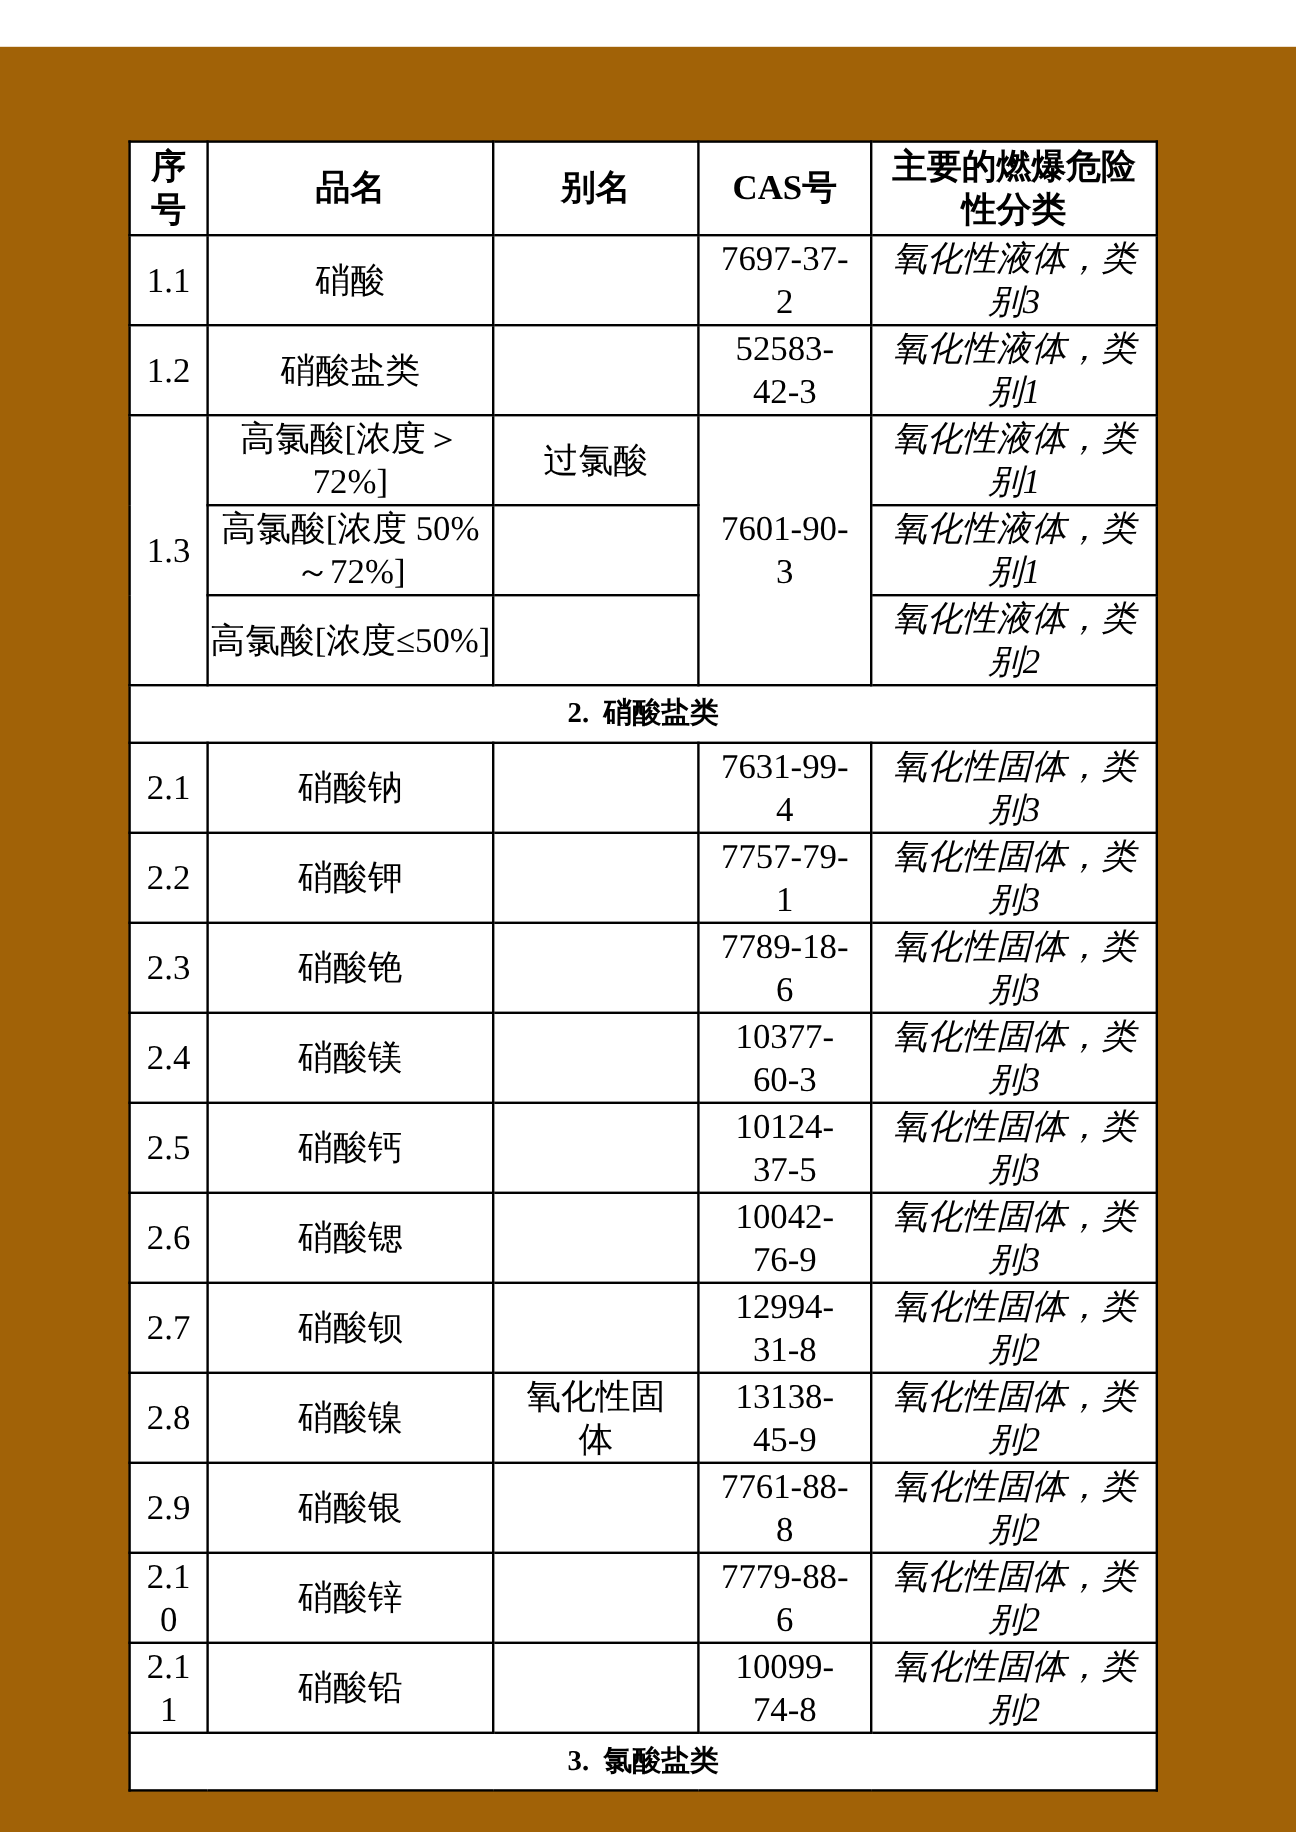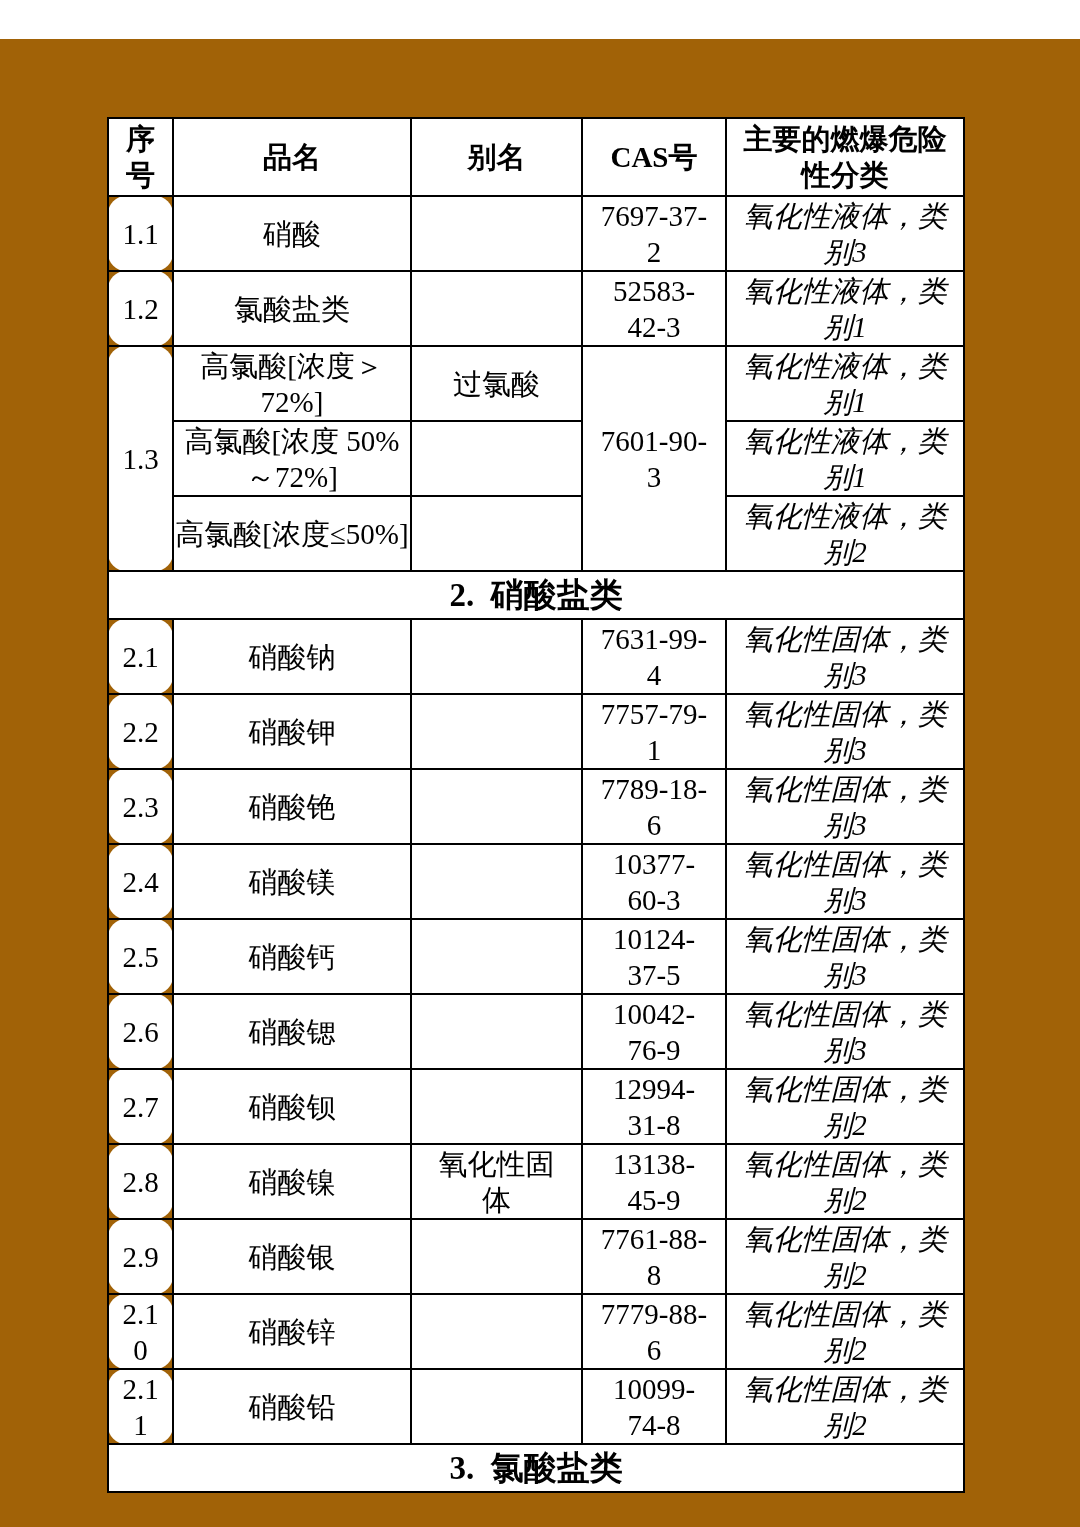--- a/index.html
+++ b/index.html
@@ -31,30 +31,30 @@
     line-height: 36px;
     padding: 0 8px;
     background: #ffffff;
   }
   .hazard th {
     font-weight: bold;
     height: 76px;
     padding: 0 4px;
   }
   .hazard tr.r-item td { height: 73px; }
-  .hazard td.c-index { word-break: break-all; padding: 0 7px; border-radius: 18px; }
+  .hazard td.c-index { word-break: break-all; padding: 0 7px; }
   .hazard td.c-name  { padding: 0 0; }
   .hazard td.c-alias { padding: 0 20px; }
   .hazard td.c-cas   { padding: 0 16px; text-align: center; }
   .hazard td.c-hazard{ padding: 0 9px; font-style: italic; }
   .hazard tr.r-section td {
     height: 46px;
     font-weight: bold;
     white-space: pre-wrap;
-    font-size: 33px;
+    font-size: 24px;
   }
 </style>
 </head>
 <body>
 
 <div class="page">
   <table class="hazard">
     <colgroup>
       <col style="width:65px">
       <col style="width:238px">
@@ -74,21 +74,21 @@
     <tbody>
       <tr class="r-item">
         <td class="c-index">1.1</td>
         <td class="c-name">硝酸</td>
         <td class="c-alias"></td>
         <td class="c-cas">7697-37-2</td>
         <td class="c-hazard">氧化性液体，类别3</td>
       </tr>
       <tr class="r-item">
         <td class="c-index">1.2</td>
-        <td class="c-name">氯酸盐类</td>
+        <td class="c-name">硝酸盐类</td>
         <td class="c-alias"></td>
         <td class="c-cas">52583-42-3</td>
         <td class="c-hazard">氧化性液体，类别1</td>
       </tr>
       <tr class="r-item">
         <td class="c-index" rowspan="3">1.3</td>
         <td class="c-name">高氯酸[浓度＞72%]</td>
         <td class="c-alias">过氯酸</td>
         <td class="c-cas" rowspan="3">7601-90-3</td>
         <td class="c-hazard">氧化性液体，类别1</td>

